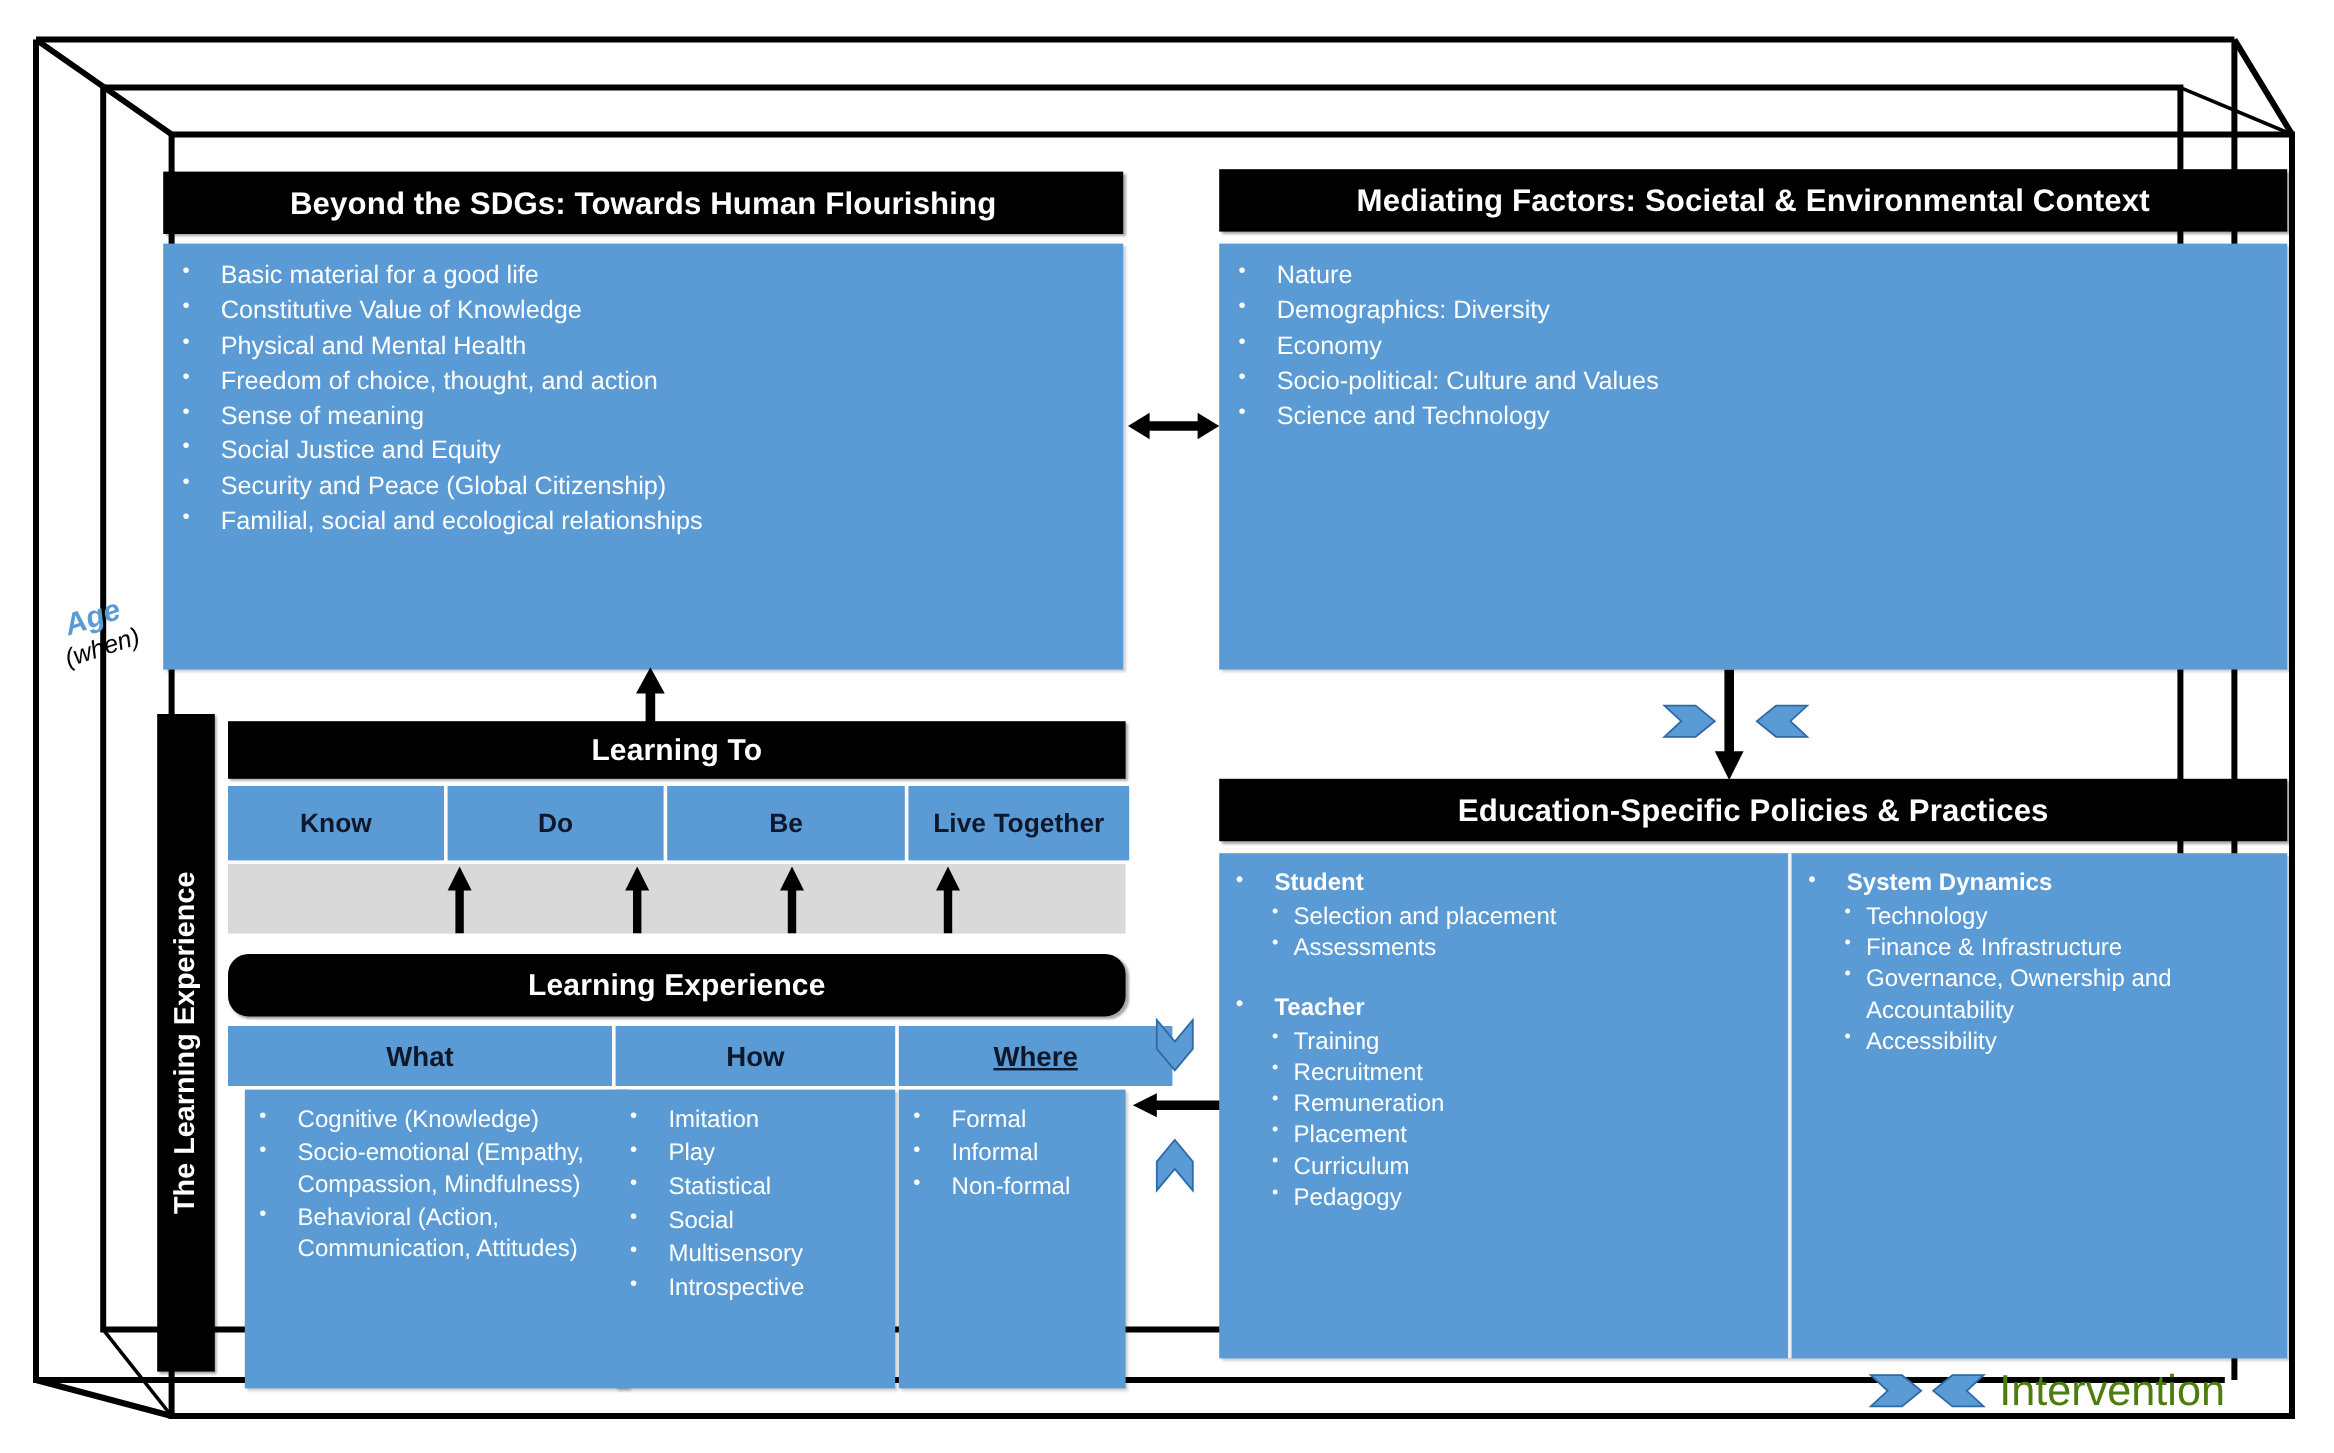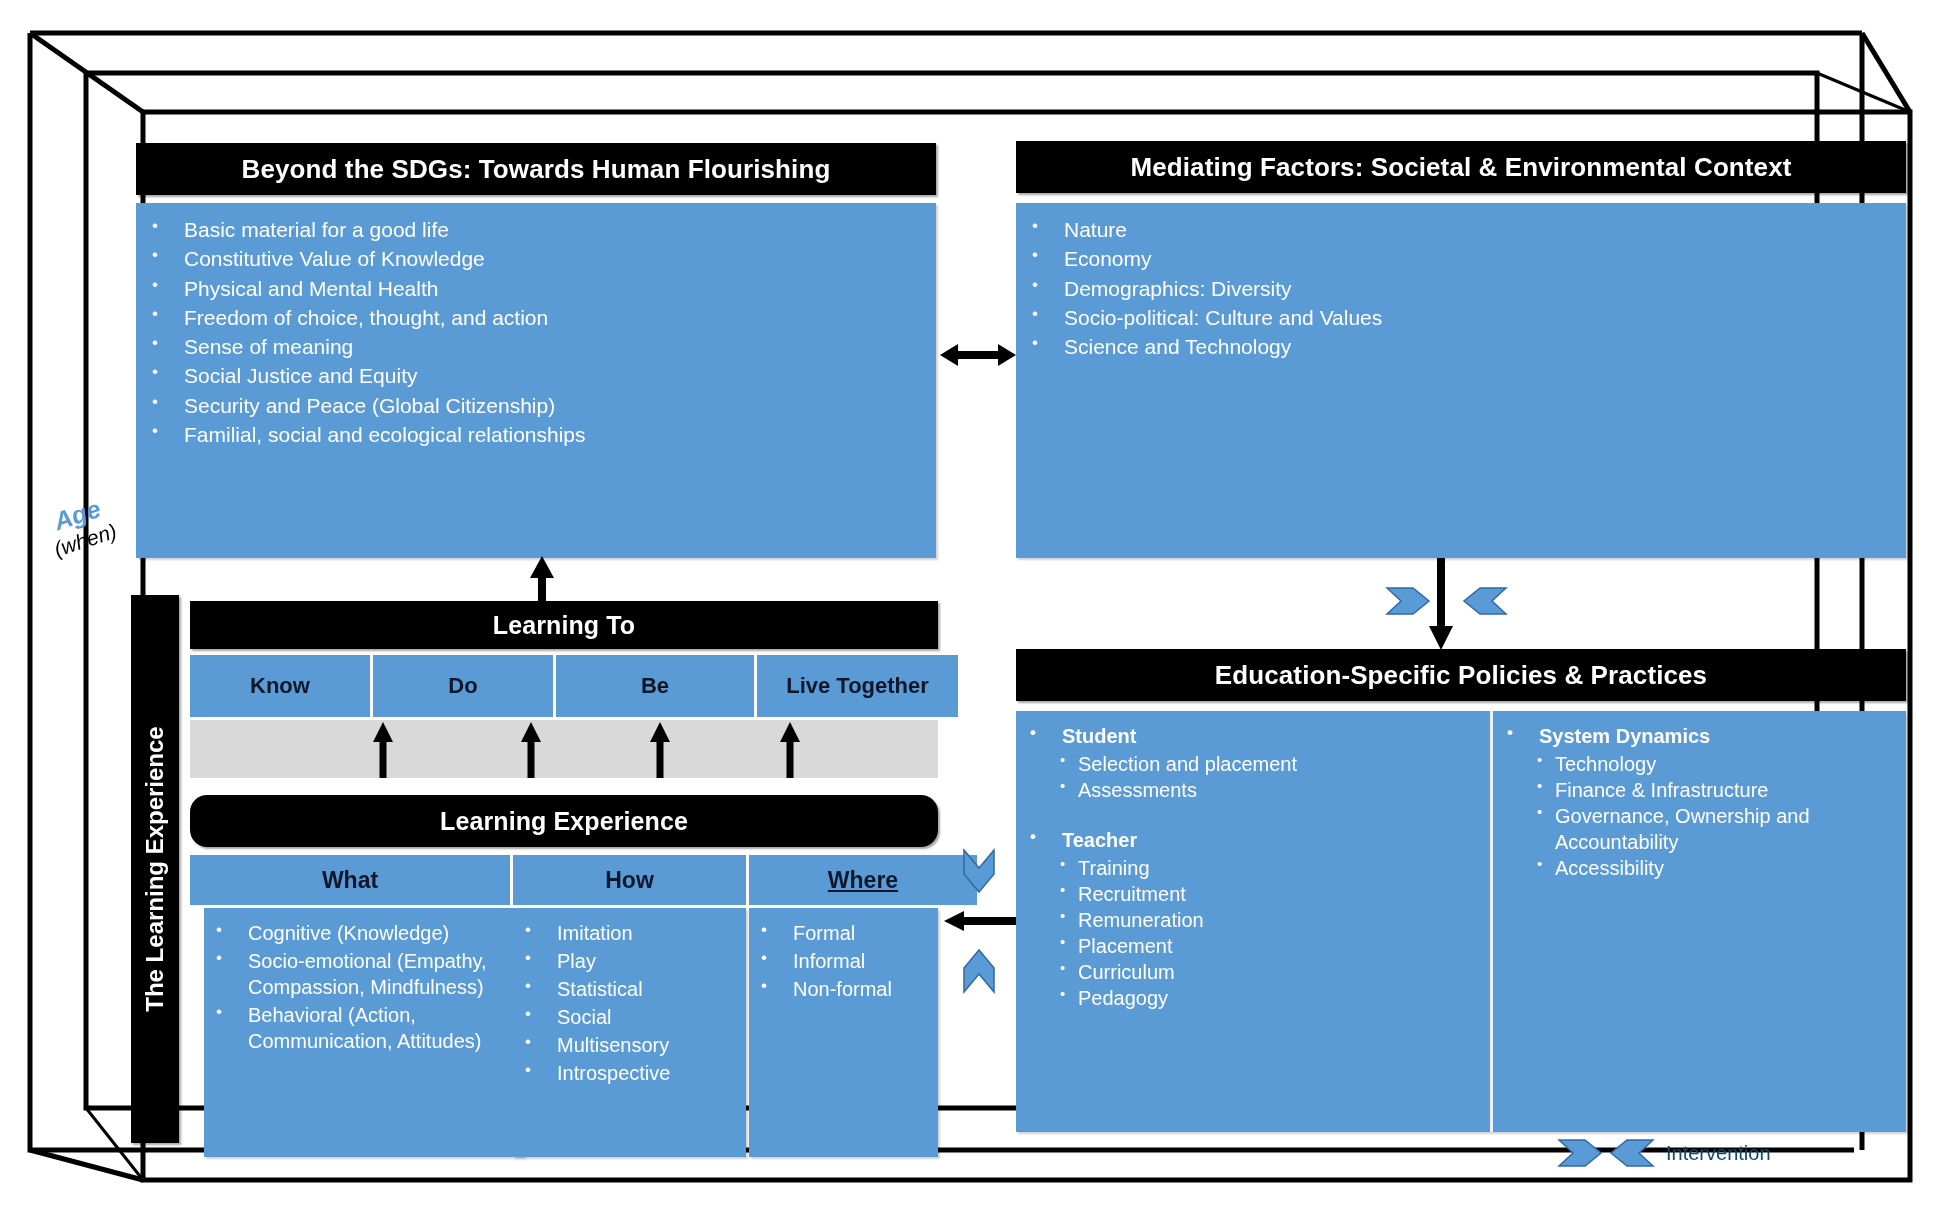--- a/index.html
+++ b/index.html
@@ -48,21 +48,21 @@
     display:flex; align-items:center; justify-content:center;
     box-shadow:2px 2px 2px rgba(0,0,0,.35);
   }
   .vlabel span{ transform:rotate(-90deg); white-space:nowrap; }
 
   .age-wrap{ position:absolute; transform:rotate(-18deg); text-align:center; }
   .age-main{ color:#5B9BD5; font-weight:bold; font-style:italic; font-size:25px; }
   .age-sub { color:#000; font-style:italic; font-size:21px; }
 
   .legend{ position:absolute; display:flex; align-items:center; gap:10px; }
-  .legend-text{ font-size:20px; color:#0c4a6e; }
+  .legend-text{ font-size:36px; color:#4d7c0f; }
 
   .chev{ display:block; }
 </style>
 </head>
 <body>
 
 <div id="stage">
 
   <svg class="frame-svg" viewBox="0 0 1945 1211">
     <g fill="none" stroke="#000" stroke-width="5">
@@ -106,22 +106,22 @@
       <li>Familial, social and ecological relationships</li>
     </ul>
   </div>
 
   <div class="hdr" style="left:1016px; top:141px; width:890px; height:52px; font-size:26px;">
     <span>Mediating Factors: Societal &amp; Environmental Context</span>
   </div>
   <div class="body-blue" style="left:1016px; top:203px; width:890px; height:355px; padding:13px 10px 0 8px; font-size:21px;">
     <ul class="bl">
       <li>Nature</li>
+      <li>Demographics: Diversity</li>
       <li>Economy</li>
-      <li>Demographics: Diversity</li>
       <li>Socio-political: Culture and Values</li>
       <li>Science and Technology</li>
     </ul>
   </div>
 
   <svg style="position:absolute; left:940px; top:338px; width:76px; height:34px;" viewBox="0 0 76 34">
     <line x1="12" y1="17" x2="64" y2="17" stroke="#000" stroke-width="8"></line>
     <polygon points="0,17 18,6 18,28" fill="#000"></polygon>
     <polygon points="76,17 58,6 58,28" fill="#000"></polygon>
   </svg>
@@ -153,21 +153,21 @@
 
   <div class="cell-blue" style="left:190px; top:655px; width:180px; height:62px; font-size:22px;">
     <span>Know</span>
   </div>
   <div class="cell-blue" style="left:373px; top:655px; width:180px; height:62px; font-size:22px;">
     <span>Do</span>
   </div>
   <div class="cell-blue" style="left:556px; top:655px; width:198px; height:62px; font-size:22px;">
     <span>Be</span>
   </div>
-  <div class="cell-blue" style="left:757px; top:655px; width:201px; height:62px; font-size:22px;">
+  <div class="cell-blue" style="left:757px; top:655px; width:184px; height:62px; font-size:22px;">
     <span>Live Together</span>
   </div>
 
   <div class="gray-band" style="left:190px; top:720px; width:748px; height:58px;"></div>
   <svg style="position:absolute; left:370px; top:722px; width:26px; height:56px;" viewBox="0 0 26 56">
     <line x1="13" y1="56" x2="13" y2="14" stroke="#000" stroke-width="7"></line>
       <polygon points="13,0 3,20 23,20" fill="#000"></polygon>
     </svg>
   <svg style="position:absolute; left:518px; top:722px; width:26px; height:56px;" viewBox="0 0 26 56">
     <line x1="13" y1="56" x2="13" y2="14" stroke="#000" stroke-width="7"></line>

